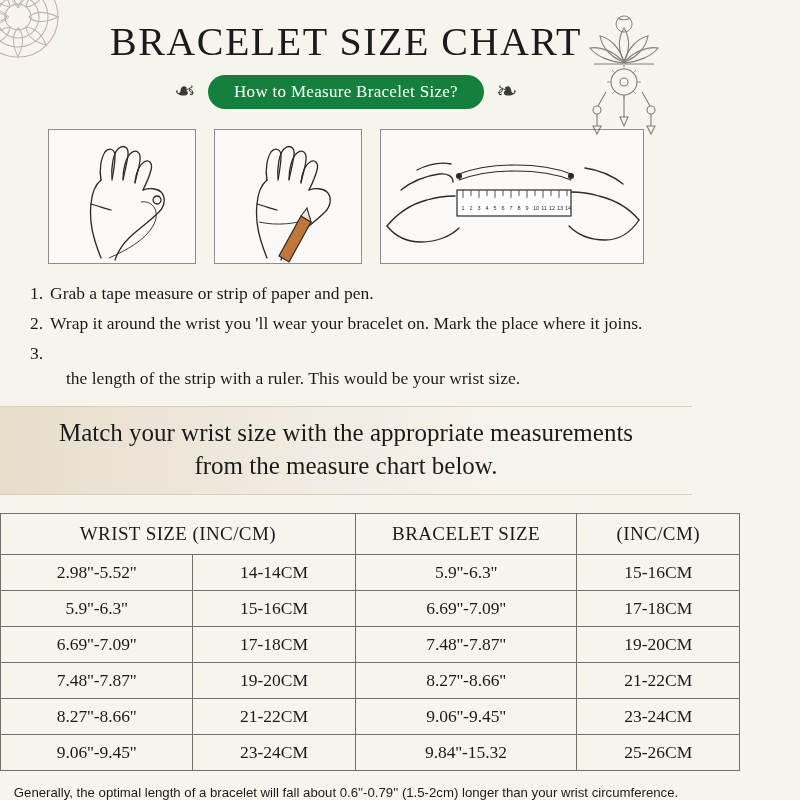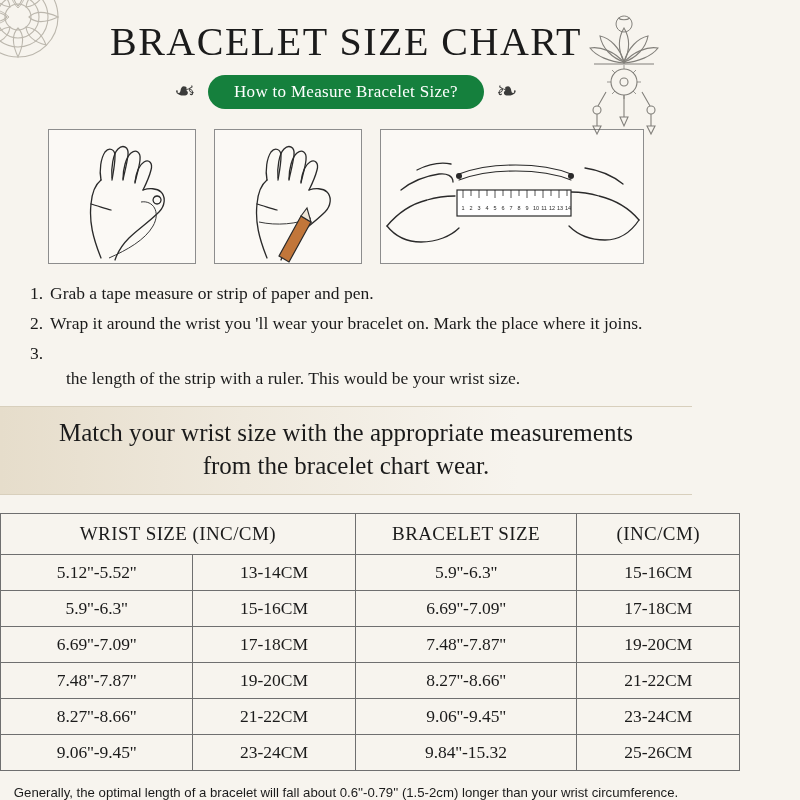--- a/index.html
+++ b/index.html
@@ -262,41 +262,41 @@
     <div class="step">
       <span class="num">3.</span>
       <span class="txt">
         <span class="indent">the length of the strip with a ruler. This would be your wrist size.</span>
       </span>
     </div>
   </div>
 
   <div class="banner">
     <div>Match your wrist size with the appropriate measurements</div>
-    <div>from the bracelet chart wear.</div>
+    <div>from the measure chart below.</div>
   </div>
 
   <table>
     <colgroup>
         <col class="c1">
         <col class="c2">
         <col class="c3">
         <col class="c4">
       </colgroup>
     <thead>
       <tr>
         <th colspan="2">WRIST SIZE (INC/CM)</th>
         <th>BRACELET SIZE</th>
         <th>(INC/CM)</th>
       </tr>
     </thead>
     <tbody>
       <tr>
-        <td>5.12''-5.52''</td>
-        <td>13-14CM</td>
+        <td>2.98''-5.52''</td>
+        <td>14-14CM</td>
         <td>5.9''-6.3''</td>
         <td>15-16CM</td>
       </tr>
       <tr>
         <td>5.9''-6.3''</td>
         <td>15-16CM</td>
         <td>6.69''-7.09''</td>
         <td>17-18CM</td>
       </tr>
       <tr>

